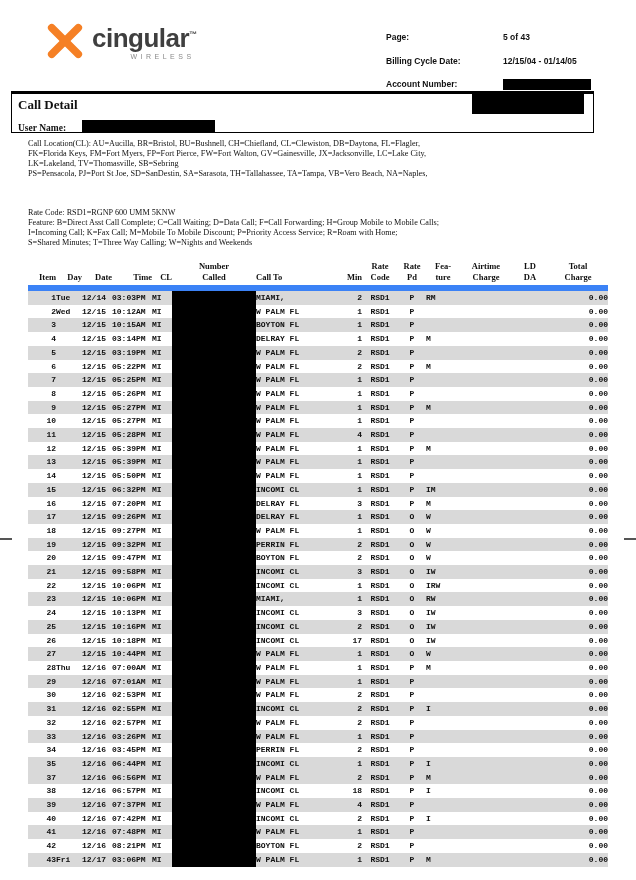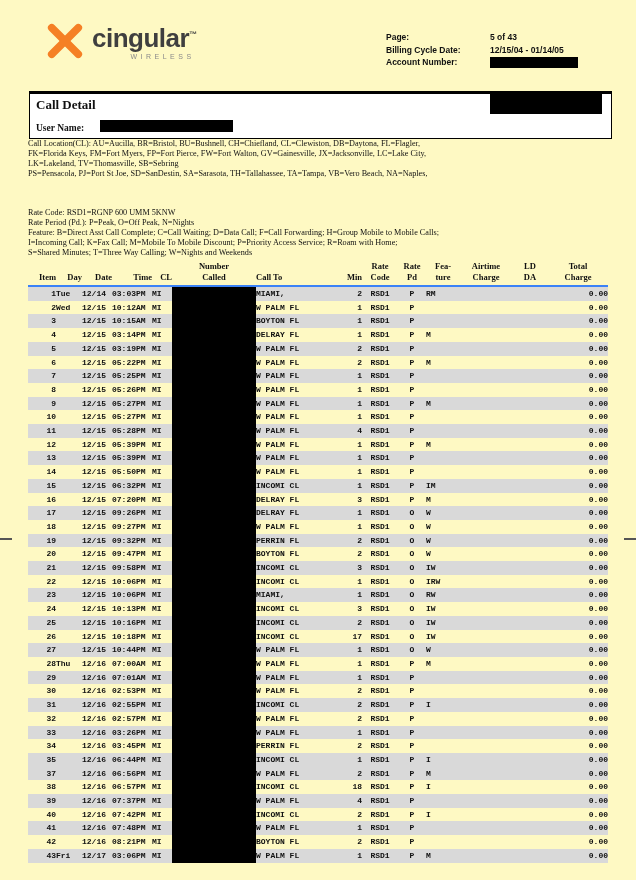--- a/index.html
+++ b/index.html
@@ -1,55 +1,55 @@
 <!DOCTYPE html>
 <html><head>
 <meta charset="utf-8">
 <style>
   html,body { margin:0; padding:0; background:#e8e8e8; }
   .page {
     position:relative; width:636px; height:880px; margin:0 auto;
-    background:#fef9c3; overflow:hidden; color:#111;
+    background:#ffffff; overflow:hidden; color:#111;
     font-family:"Liberation Serif", serif;
   }
   
   .brand { position:absolute; left:44px; top:22px; display:flex; align-items:center; gap:6px; }
   .brand svg { display:block; }
   .brand-text { display:flex; flex-direction:column; }
   .wordmark { font-family:"Liberation Sans", sans-serif; font-weight:bold; font-size:26px; line-height:26px; color:#3f3f3f; letter-spacing:-0.5px; }
   .wordmark sup { font-size:8px; vertical-align:super; color:#3f3f3f; }
   .tagline { font-family:"Liberation Sans", sans-serif; font-size:7px; letter-spacing:3.5px; color:#8a8a8a; align-self:flex-end; margin-top:2px; margin-right:2px; }
   
   .hdr-info {
     position:absolute; left:386px; top:32px;
     display:grid; grid-template-columns:104px auto; row-gap:2px;
-    font-family:"Liberation Sans", sans-serif; font-weight:bold; font-size:8.5px; line-height:10.5px;
+    font-family:"Liberation Sans", sans-serif; font-weight:bold; font-size:8.5px; line-height:10.5px;gap:13px;
   }
   .redact { background:#000; display:inline-block; }
   .acct-redact { width:88px; height:11px; }
   
   .cd-band {
-    position:absolute; left:29px; top:91px; width:583px; height:48px;
+    position:absolute; left:11px; top:91px; width:583px; height:42px;
     border:1px solid #000; border-top:3px solid #000; box-sizing:border-box; background:#fff;
   }
   .cd-title { font-size:13px; font-weight:bold; margin:3px 0 0 6px; }
   .cd-user { font-size:9.5px; font-weight:bold; margin:10px 0 0 6px; }
   .cd-redact-right { position:absolute; left:460px; top:0px; width:112px; height:20px; }
   .cd-redact-user { position:absolute; left:70px; top:26px; width:133px; height:12px; }
   
   .legend { position:absolute; left:28px; width:578px; font-size:8.2px; line-height:10px; white-space:nowrap; }
   .legend-loc { top:139px; }
   .legend-rate { top:208px; }
   
   table.calls {
     position:absolute; left:28px; top:261px; width:580px;
     border-collapse:collapse; table-layout:fixed;
   }
   table.calls th {
-    vertical-align:bottom; padding:0 0 2px 0; border-bottom:2px solid #3b82f6;
+    vertical-align:bottom; padding:0 0 2px 0; border-bottom:6px solid #3b82f6;
   }
   .hl { height:11px; line-height:11px; font-size:8.5px; font-weight:bold; font-family:"Liberation Serif", serif; white-space:nowrap; overflow:visible; }
   table.calls td {
     height:13.7px; padding:0; font-family:"Liberation Mono", monospace;
     font-weight:bold; font-size:8px; line-height:13.7px; white-space:nowrap; overflow:hidden;
   }
   tbody tr.shaded { background:#d9d9d9; }
   tbody td.c5 { background:#000; }
   
   td.c0 { text-align:right; padding-right:6px; }
@@ -106,21 +106,20 @@
   </div>
 
   <div class="legend legend-loc">
       <div>Call Location(CL):  AU=Aucilla, BR=Bristol, BU=Bushnell, CH=Chiefland, CL=Clewiston, DB=Daytona, FL=Flagler,</div>
       <div>FK=Florida Keys, FM=Fort Myers, FP=Fort Pierce, FW=Fort Walton, GV=Gainesville, JX=Jacksonville, LC=Lake City,</div>
       <div>LK=Lakeland, TV=Thomasville, SB=Sebring</div>
       <div>PS=Pensacola, PJ=Port St Joe, SD=SanDestin, SA=Sarasota, TH=Tallahassee, TA=Tampa, VB=Vero Beach, NA=Naples,</div>
     </div>
   <div class="legend legend-rate">
       <div>Rate Code: RSD1=RGNP 600 UMM 5KNW</div>
-      <div>Rate Period (Pd.): P=Peak, O=Off Peak, N=Nights</div>
       <div>Feature: B=Direct Asst Call Complete; C=Call Waiting; D=Data Call; F=Call Forwarding; H=Group Mobile to Mobile Calls;</div>
       <div>I=Incoming Call; K=Fax Call; M=Mobile To Mobile Discount; P=Priority Access Service; R=Roam with Home;</div>
       <div>S=Shared Minutes;  T=Three Way Calling; W=Nights and Weekends</div>
     </div>
 
   <table class="calls">
     <colgroup>
       <col style="width:28px">
         <col style="width:26px">
         <col style="width:30px">

